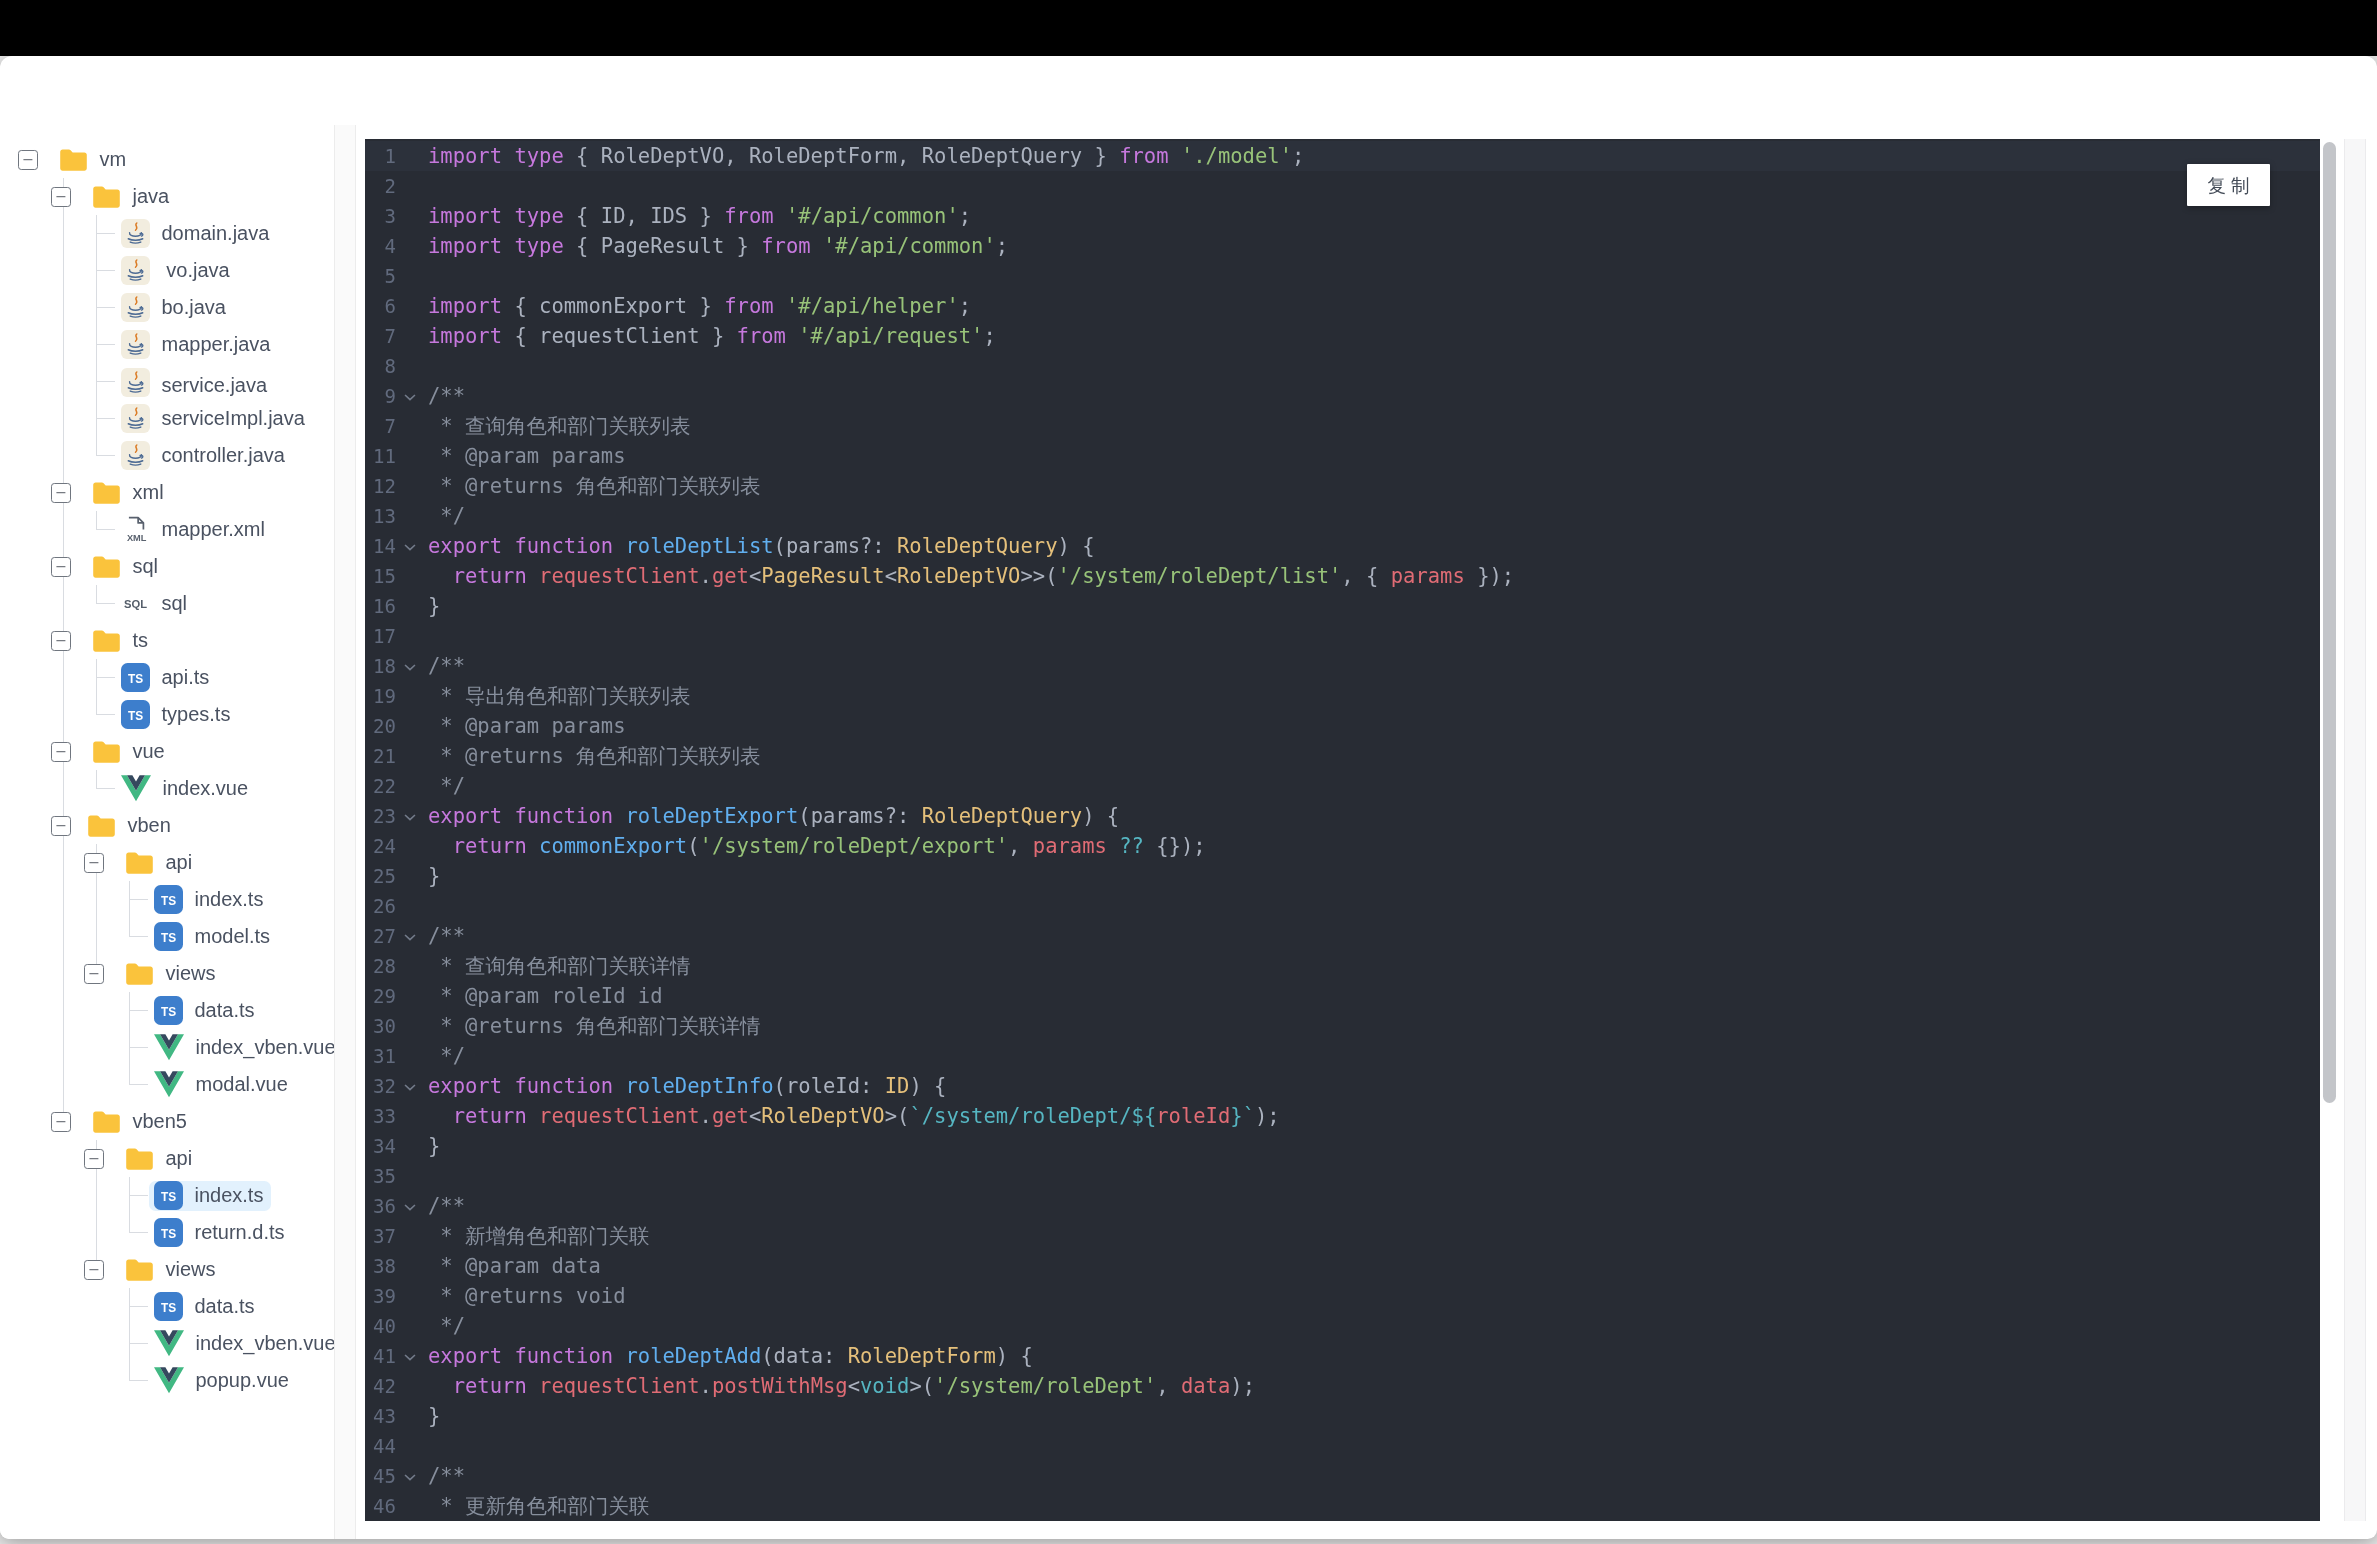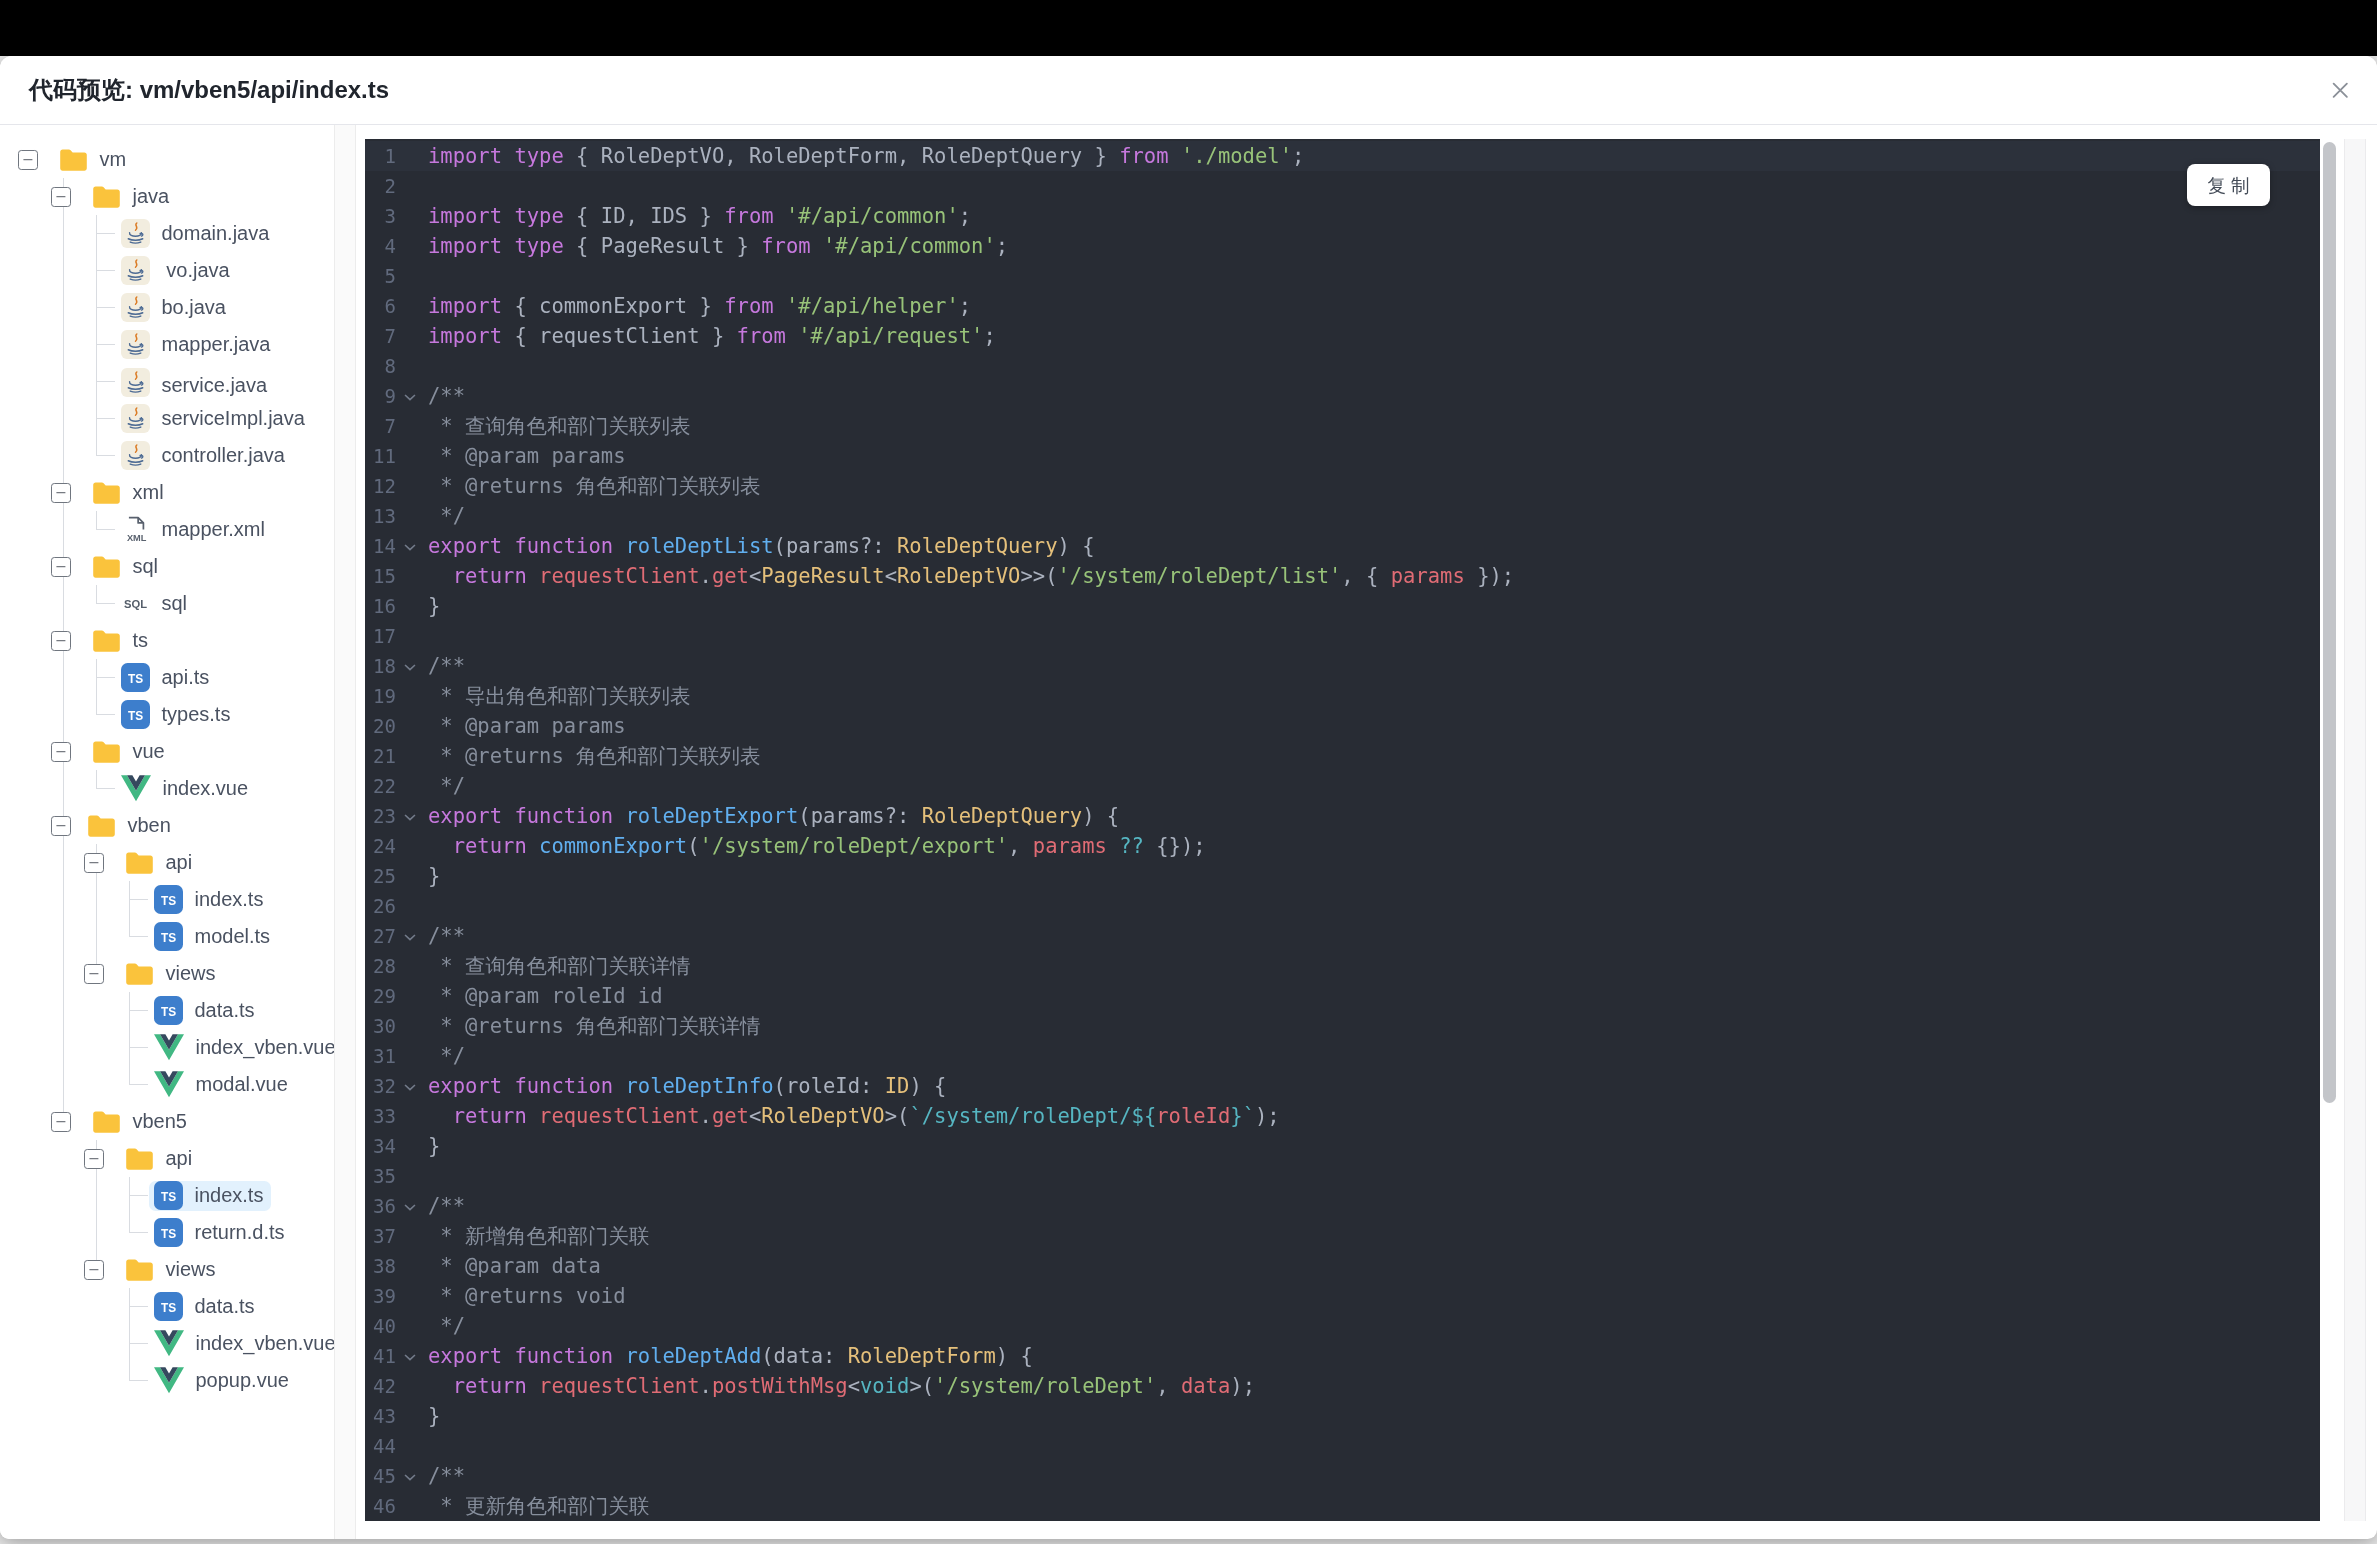--- a/index.html
+++ b/index.html
@@ -35,37 +35,29 @@
   .cl .num{display:inline-block;width:31px;text-align:right;color:#616a7d;font-size:19px;vertical-align:top}
   .cl .fold{display:inline-block;width:32px;padding-left:6.6px;box-sizing:border-box;vertical-align:top}
   .cl .src{vertical-align:top}
   .tk-k{color:#c678dd}.tk-p{color:#abb2bf}.tk-c{color:#878f9d}.tk-f{color:#61afef}
   .tk-t{color:#e5c07b}.tk-s{color:#98c379}.tk-ts{color:#56b6c2}.tk-o{color:#56b6c2}.tk-v{color:#e06c75}
   
   .esb-thumb{position:absolute;left:2323px;top:86px;width:13.2px;height:961px;background:#c3c5c9;border-radius:6.6px;cursor:pointer}
   .track2{position:absolute;left:2344px;top:83px;width:20px;height:1382px;background:#f7f7f8;
           border-left:0.7px solid #ebebed;border-right:0.7px solid #ebebed}
   .copy-btn{position:absolute;left:2187px;top:108px;width:83px;height:42px;background:#fff;border:none;
-            border-radius:8px;font-family:"Liberation Sans",sans-serif;font-size:18.5px;color:#434b57;
+            border-radius:1px;font-family:"Liberation Sans",sans-serif;font-size:18.5px;color:#434b57;
             box-shadow:0 1.3px 6.6px rgba(0,0,0,.28);cursor:pointer;white-space:nowrap}
 </style>
 </head>
 <body>
 
 <div class="topbar"></div>
 
 <div class="dialog">
-  <div class="hdr">
-    <div class="hdr-title">代码预览: vm/vben5/api/index.ts</div>
-    <button class="close-btn" title="">
-      <svg width="22.5" height="22.5" viewBox="0 0 34 34">
-        <path d="M7 7L27 27M27 7L7 27" stroke="#8c9199" stroke-width="2.8" stroke-linecap="round"></path>
-      </svg>
-    </button>
-  </div>
 
   <div class="tree" id="tree-rows">
       <div class="tree-row">
         <div class="toggle" style="left: 18px;">
           <i></i>
         </div>
         <span class="chip" style="left: 54px;">
           <svg width="29" height="24" viewBox="0 0 24 19.6">
             <path d="M1 3.2C1 2.1 1.9 1.2 3 1.2h5.2c.5 0 1 .2 1.4.6l1.7 1.7H21c1.1 0 2 .9 2 2v11.1c0 1.1-.9 2-2 2H3c-1.1 0-2-.9-2-2z" fill="#FAC33C"></path>
           </svg>

